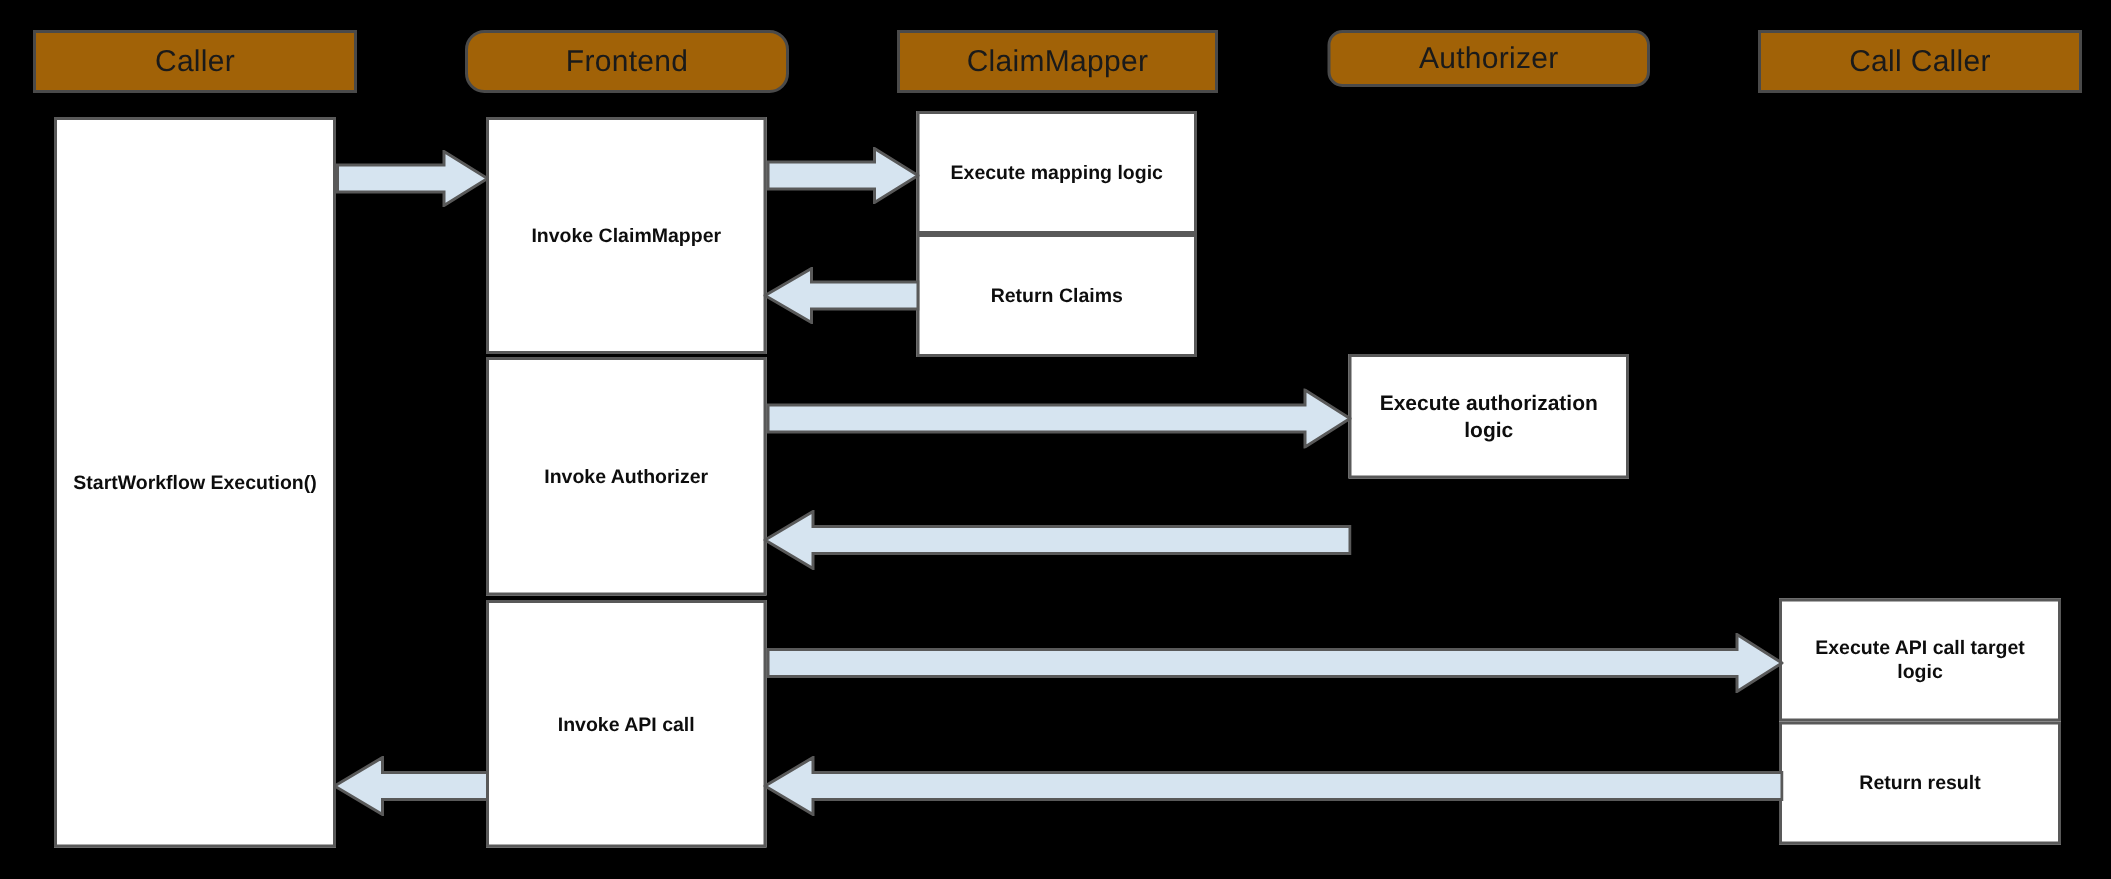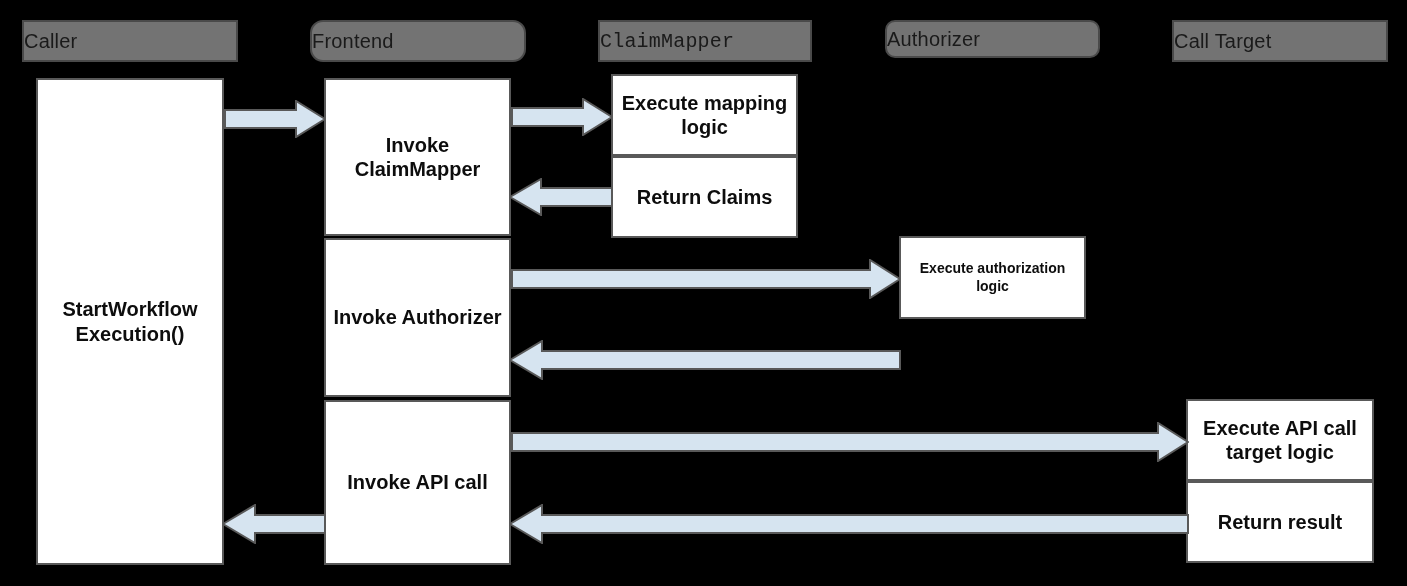--- a/index.html
+++ b/index.html
@@ -10,42 +10,42 @@
   #canvas {
     position: relative;
     width: 1407px;
     height: 586px;
     background: #000000;
     overflow: hidden;
     font-family: "Liberation Sans", sans-serif;
   }
   .lane-header {
     position: absolute;
-    background: #737373;
+    background: #a16207;
     border: 2px solid #4a4a4a;
     box-sizing: border-box;
     display: flex;
     align-items: center;
-    justify-content: flex-start;
+    justify-content: center;
     color: #1a1a1a;
     font-size: 20px;
     font-weight: 400;
     letter-spacing: 0.2px;
   }
   .act-box {
     position: absolute;
     background: #ffffff;
     border: 2px solid #595959;
     box-sizing: border-box;
     display: flex;
     align-items: center;
     justify-content: center;
     text-align: center;
     color: #0d0d0d;
-    font-size: 20px;
+    font-size: 13px;
     font-weight: bold;
     line-height: 1.22;
     padding: 2px 6px;
   }
   .act-box.tall { font-size: 14px; }
   .arrow {
     position: absolute;
   }
   .arrow svg { display: block; }
 </style>
@@ -55,30 +55,30 @@
 <div id="canvas">
 
   <div class="lane-header" style="left:22px; top:20px; width:216px; height:42px;">
     <span>Caller</span>
   </div>
 
   <div class="lane-header" style="left:310px; top:20px; width:216px; height:42px;border-radius:13px;">
     <span>Frontend</span>
   </div>
 
-  <div class="lane-header" style="left:598px; top:20px; width:214px; height:42px;font-family:Liberation Mono, monospace;">
+  <div class="lane-header" style="left:598px; top:20px; width:214px; height:42px;">
     <span>ClaimMapper</span>
   </div>
 
   <div class="lane-header" style="left:885px; top:20px; width:215px; height:38px;border-radius:10px;">
     <span>Authorizer</span>
   </div>
 
   <div class="lane-header" style="left:1172px; top:20px; width:216px; height:42px;">
-    <span>Call Target</span>
+    <span>Call Caller</span>
   </div>
 
   <div class="act-box" style="left:36px; top:78px; width:188px; height:487px;">
     <span>StartWorkflow Execution()</span>
   </div>
 
   <div class="act-box" style="left:324px; top:78px; width:187px; height:158px;">
     <span>Invoke ClaimMapper</span>
   </div>
 

